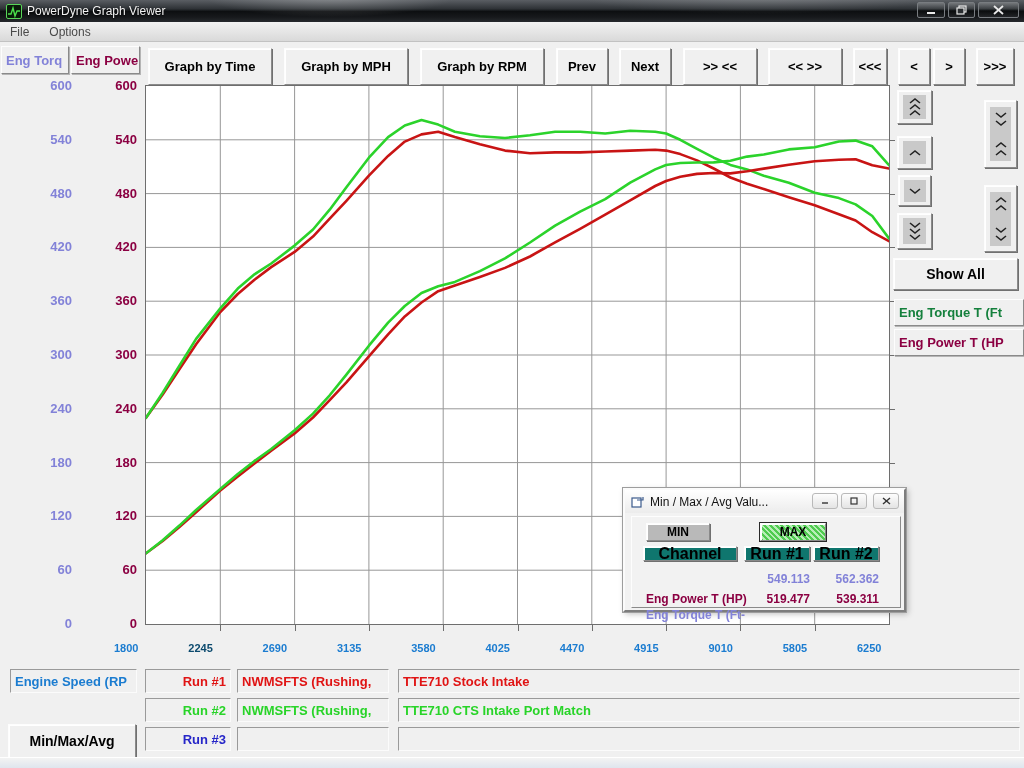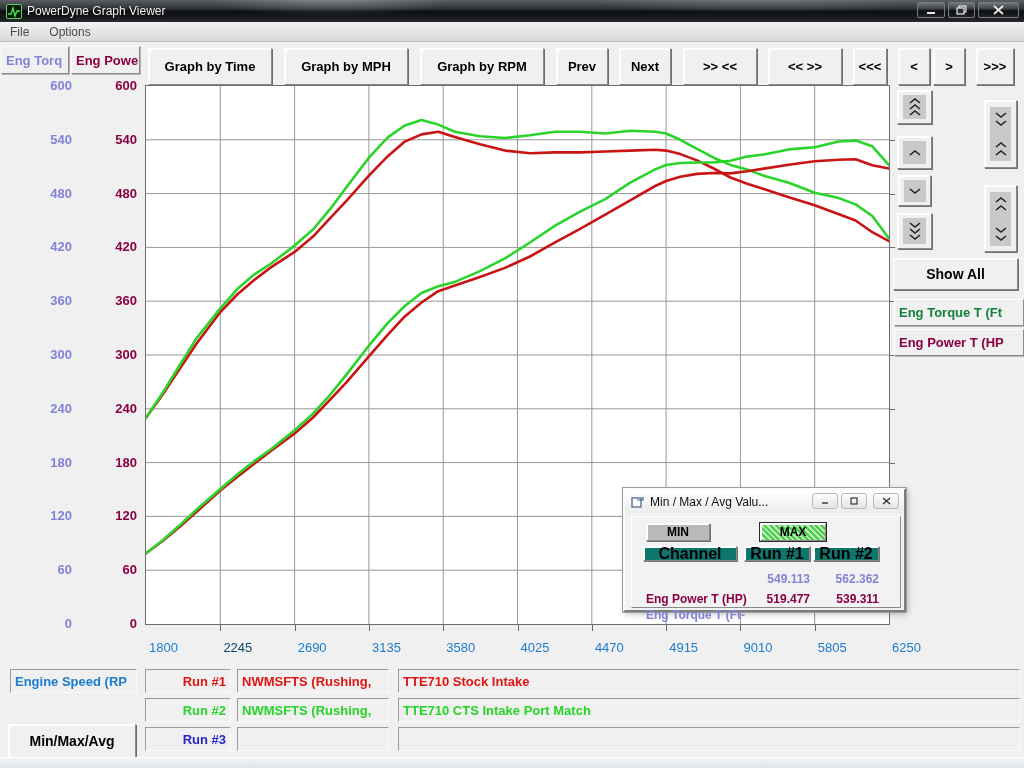--- a/index.html
+++ b/index.html
@@ -40,21 +40,21 @@
   
   .axis-tab { position:absolute; top:46px; height:28px; font-size:13px; font-weight:bold;
     display:flex; align-items:center; padding-left:4px; overflow:hidden; white-space:nowrap; }
   .toolbtn { position:absolute; top:48px; height:37px; font-size:13px; }
 
   
   #plot { position:absolute; left:145px; top:85px; width:745px; height:540px; background:#ffffff;
     border:1px solid #6e6e6e; }
   #plot svg { position:absolute; left:0; top:0; }
   .ylab { position:absolute; width:62px; height:16px; font-size:13px; font-weight:bold; text-align:right; line-height:16px; }
-  .xlab { position:absolute; width:64px; height:16px; font-size:13px; font-weight:normal; text-align:right; line-height:16px; top:640px; }
+  .xlab { position:absolute; width:64px; height:16px; font-size:11px; font-weight:bold; text-align:left; line-height:16px; top:640px; }
   .stub { position:absolute; background:#6e6e6e; }
 
   
   .sqbtn { position:absolute; width:35px; }
   .sqbtn .pad { background:#c9c9c9; display:flex; flex-direction:column; align-items:center; justify-content:center; }
   .sqbtn svg { display:block; }
   .side-label { position:absolute; left:894px; width:130px; height:27px; font-size:13px; font-weight:bold;
     display:flex; align-items:center; padding-left:4px; overflow:hidden; white-space:nowrap; }
 
   

